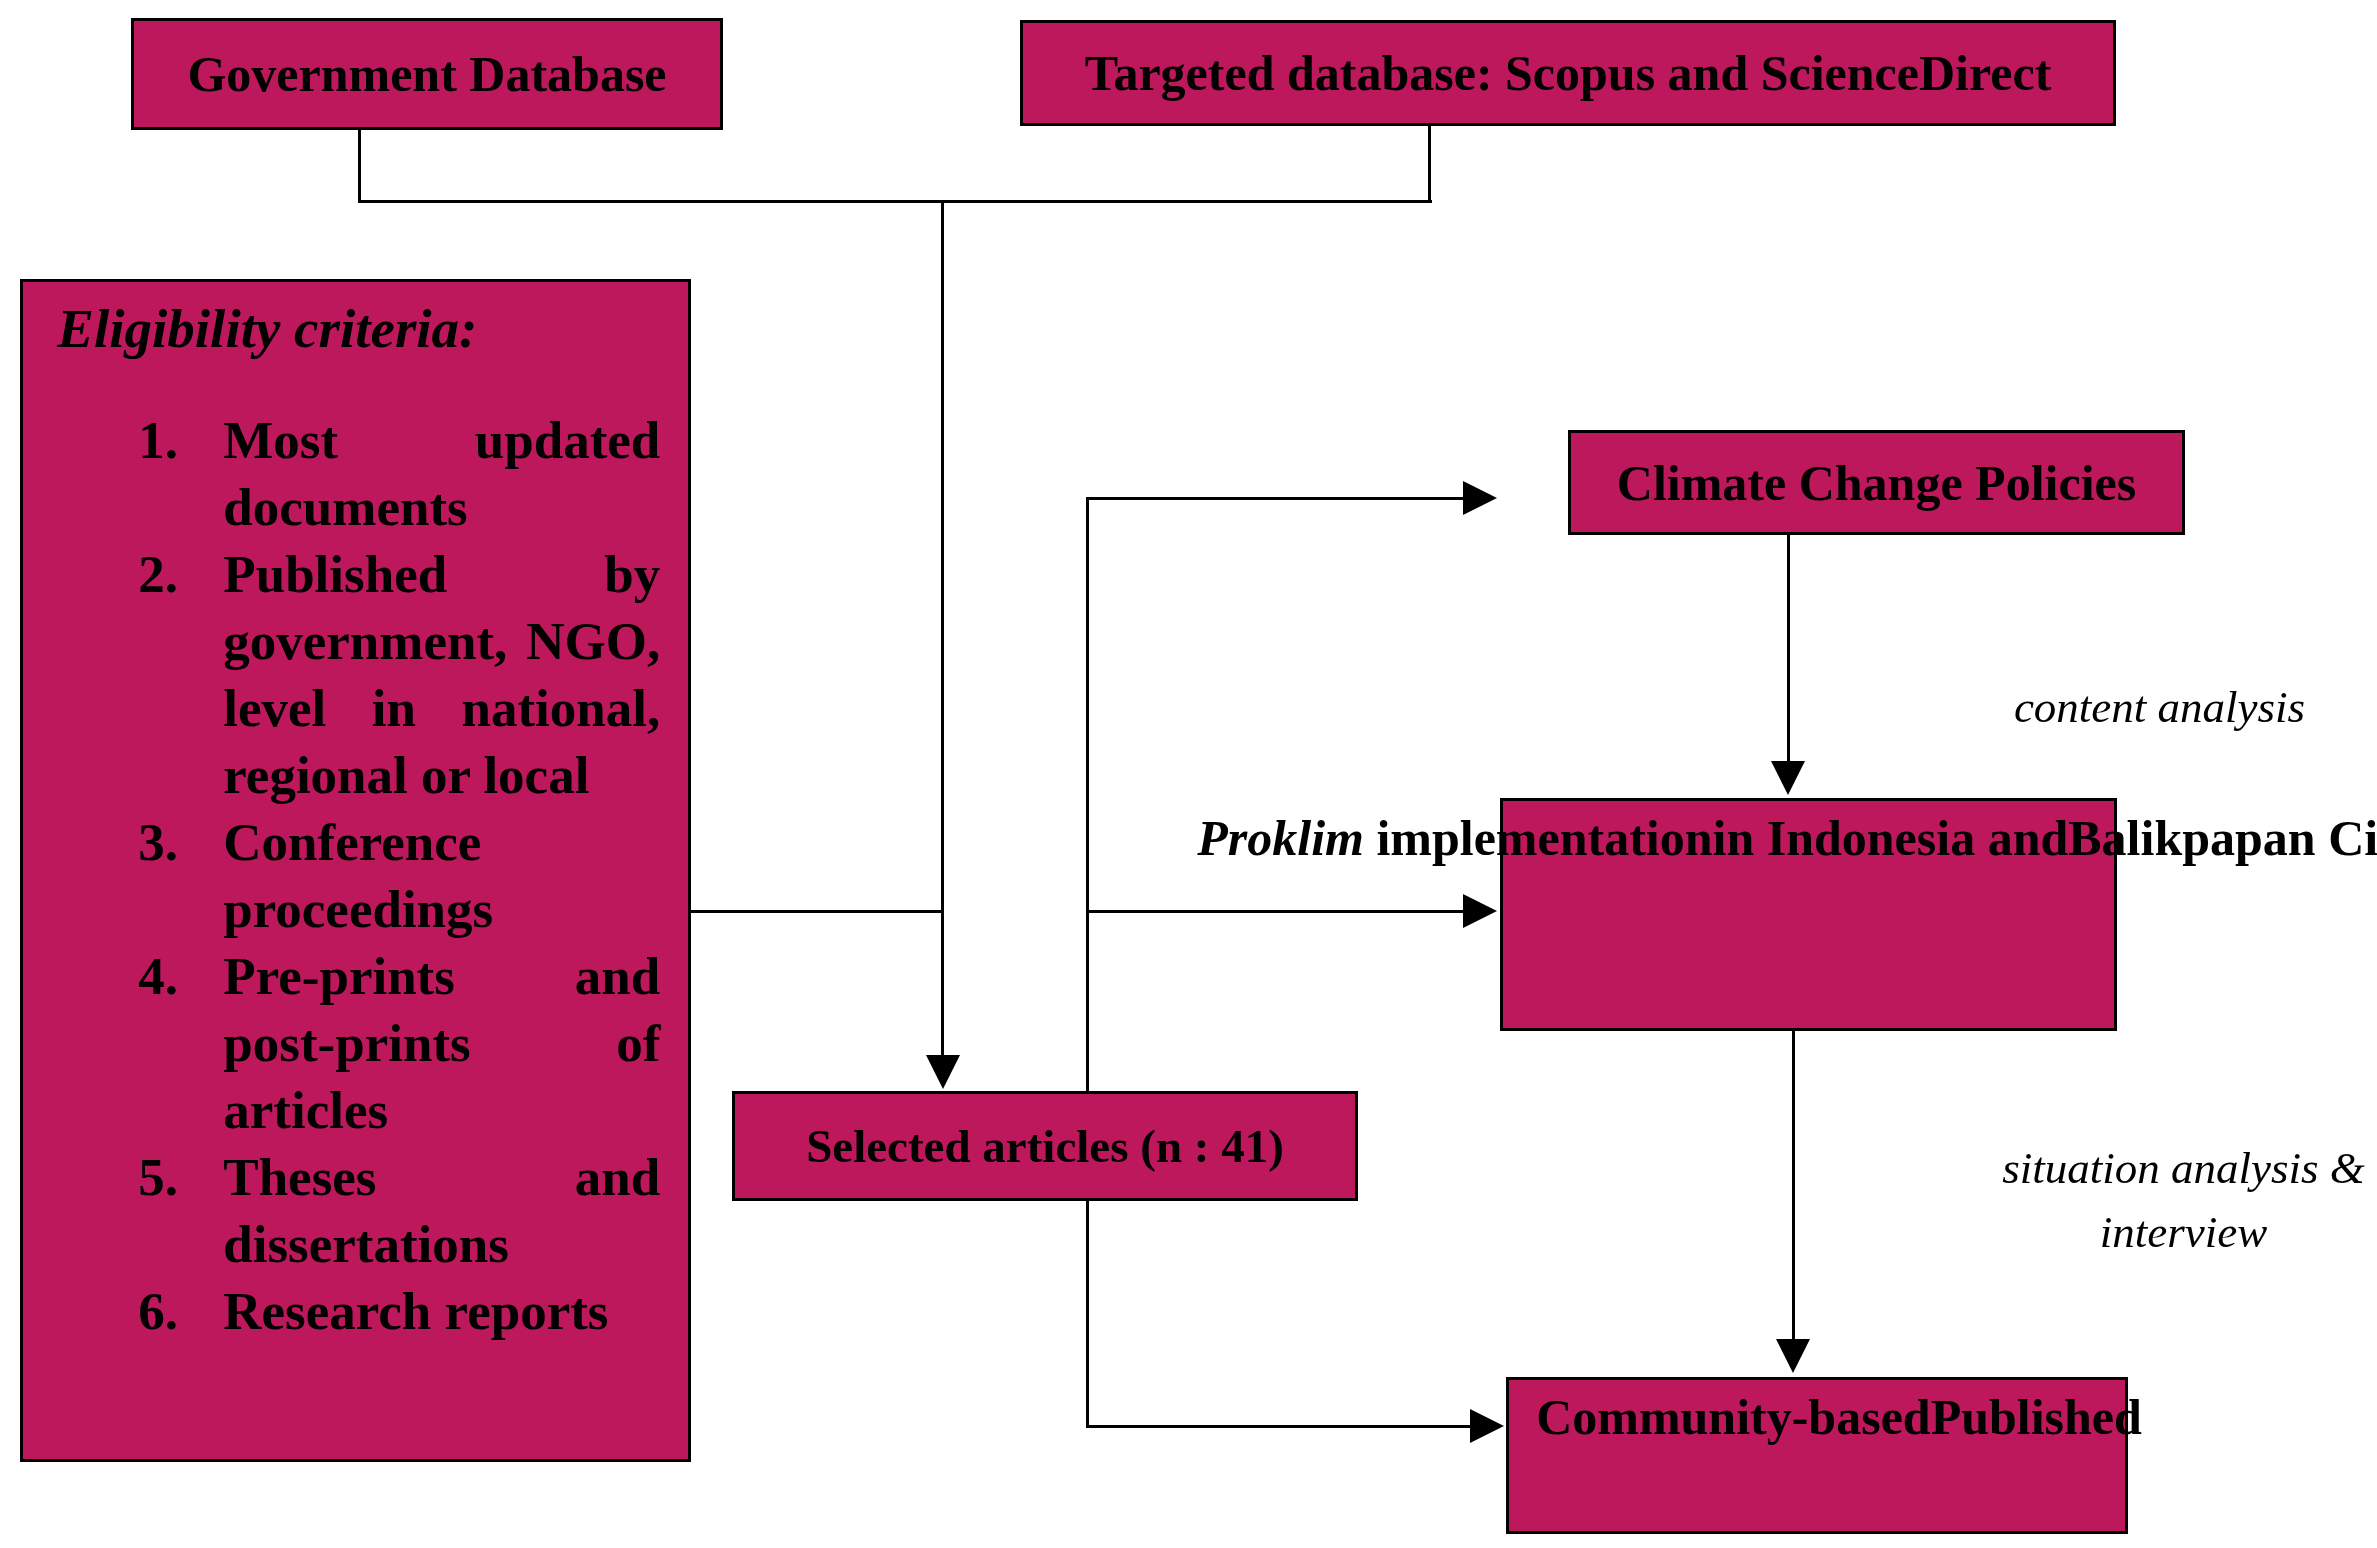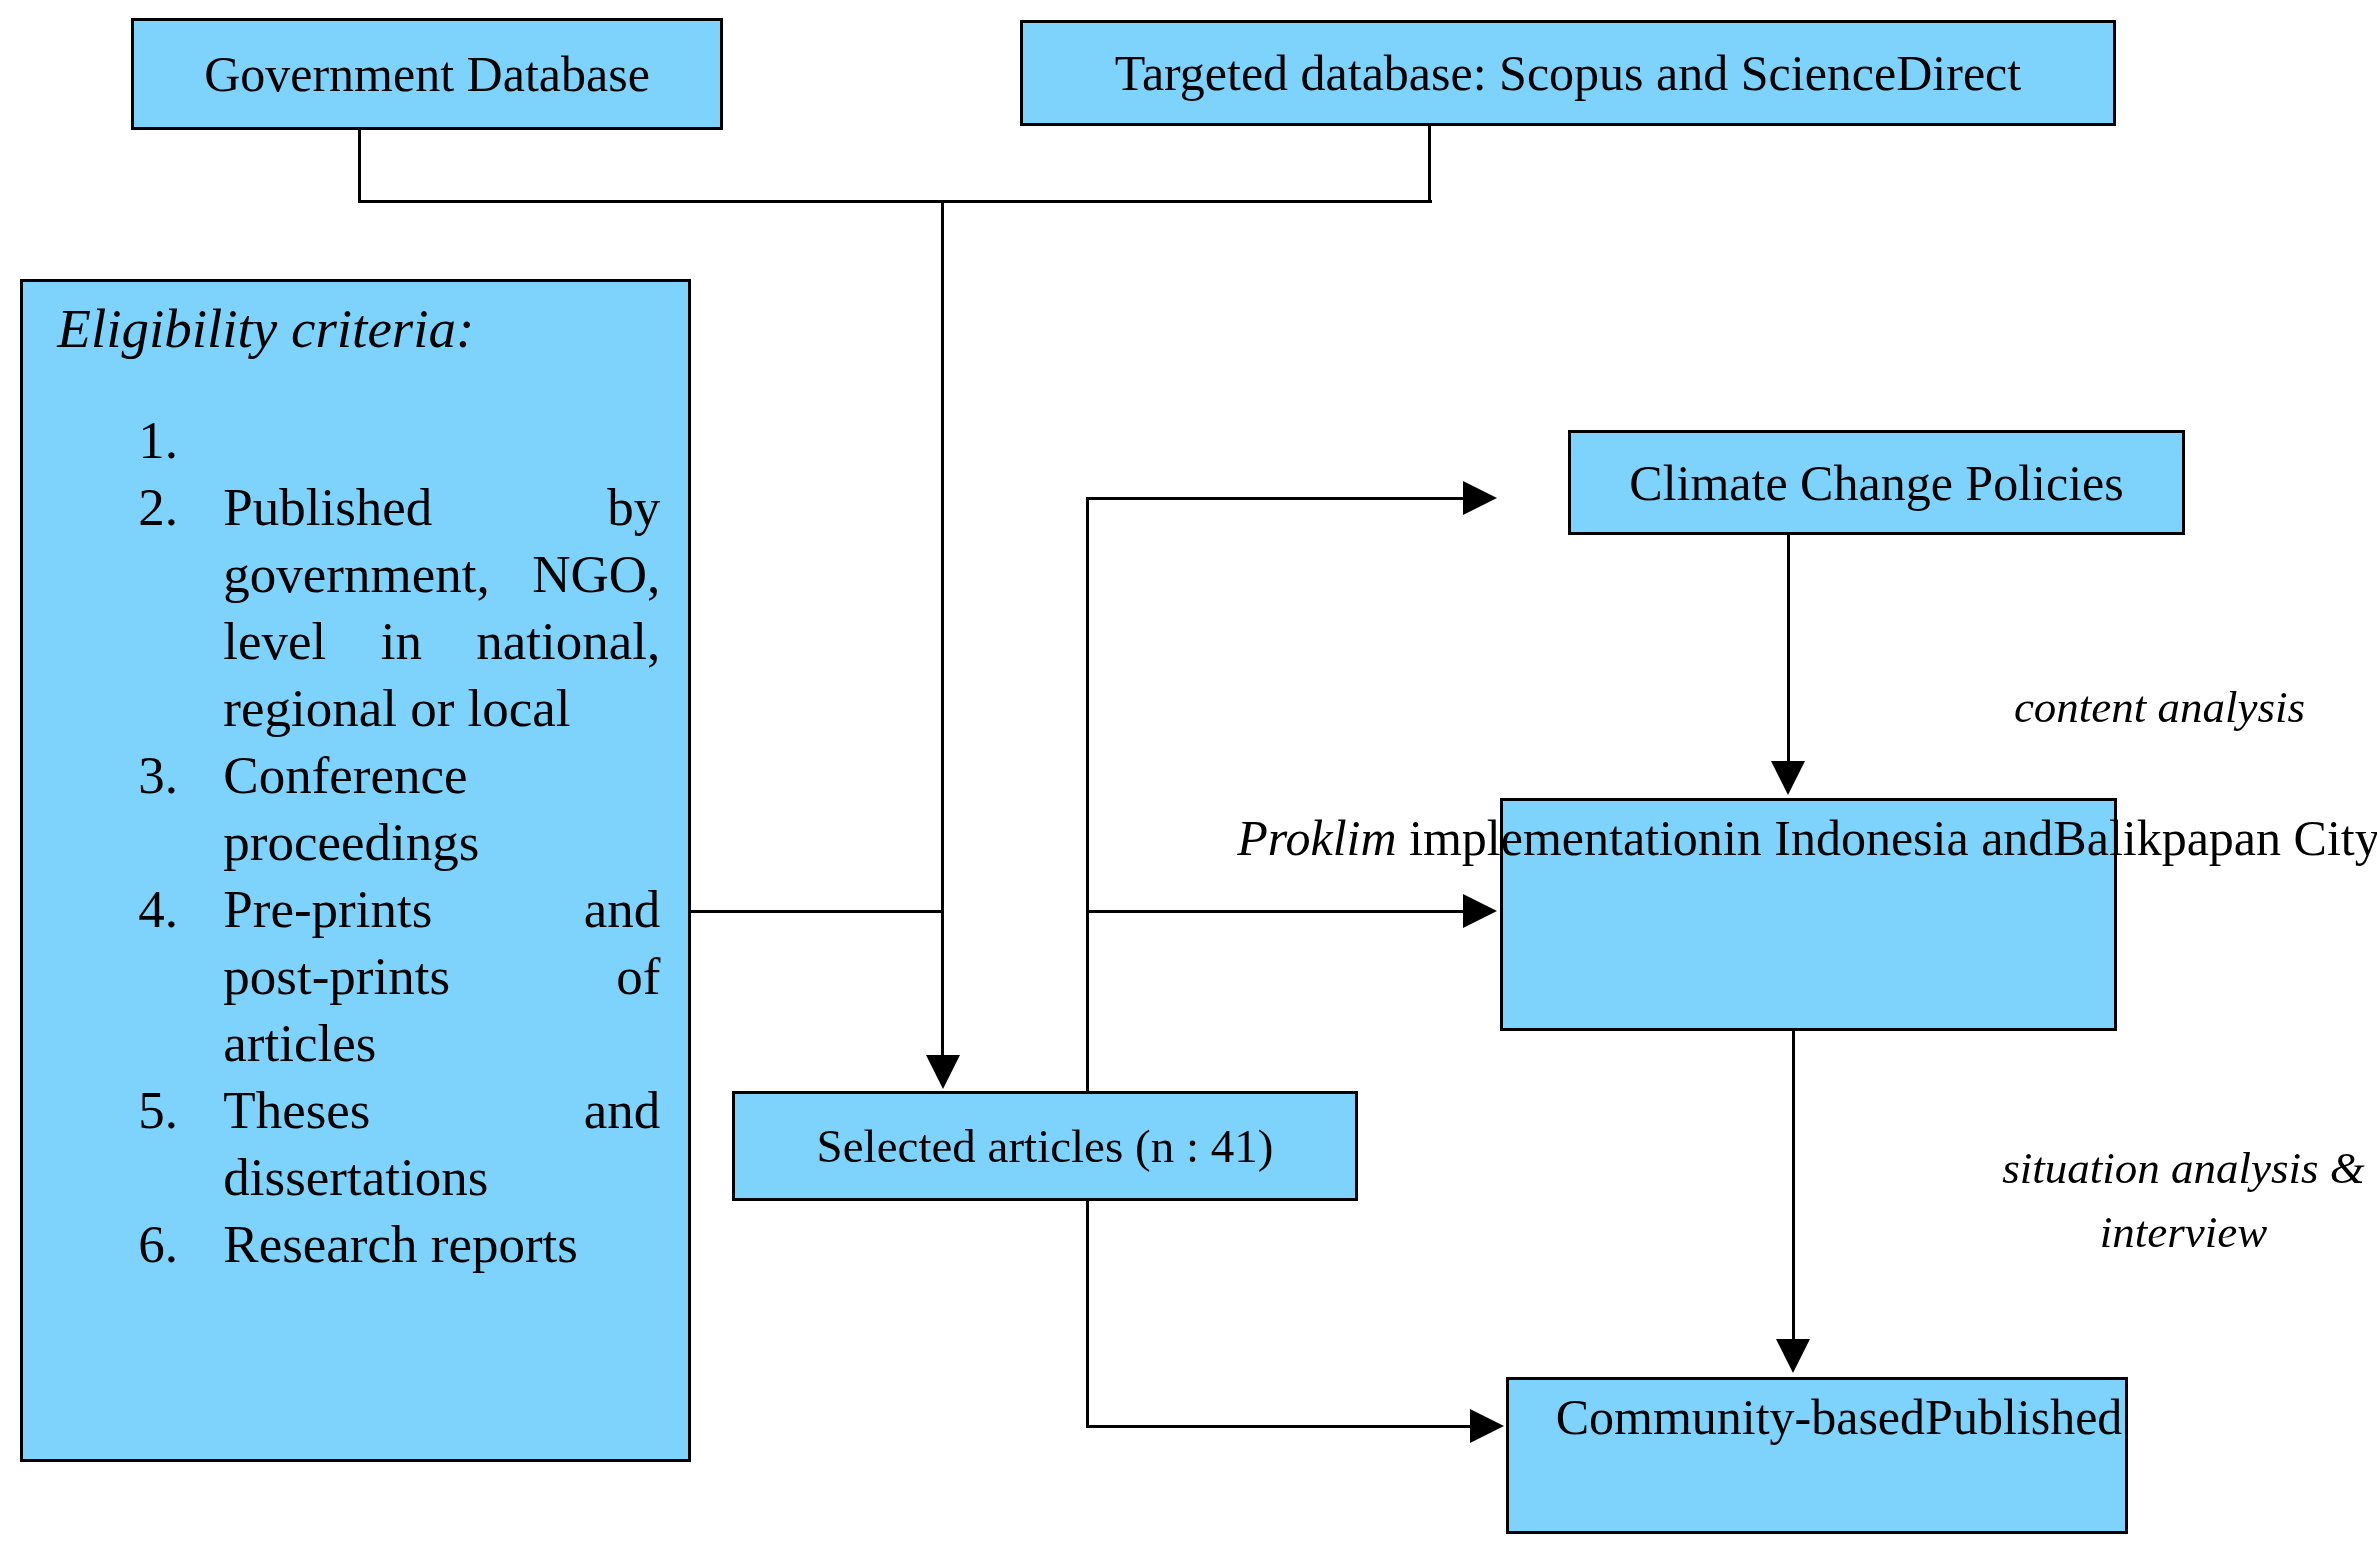--- a/index.html
+++ b/index.html
@@ -6,26 +6,27 @@
   #canvas{
     position:relative;
     width:2377px;height:1549px;
     background:#ffffff;
     font-family:"Liberation Serif", serif;
     color:#000000;
   }
   .box{
     position:absolute;
     border:3.9px solid #000000;
-    background:#7dd3fc;
+    background:#be185d;
     box-sizing:border-box;
     display:flex;
     align-items:center;
     justify-content:center;
     text-align:center;
+    font-weight:bold;
   }
   .label{font-size:50px;white-space:nowrap;}
   .label-sm{font-size:47px;white-space:nowrap;}
   .multiline{display:flex;flex-direction:row;align-items:flex-start;justify-content:center;}
   .mline{line-height:75px;font-size:50px;white-space:nowrap;}
   .vline,.hline{position:absolute;background:#000000;}
   .arr-down{position:absolute;width:0;height:0;
     border-left:17px solid transparent;border-right:17px solid transparent;
     border-top:34px solid #000000;}
   .arr-right{position:absolute;width:0;height:0;
@@ -76,20 +77,27 @@
   <div class="hline" style="left:358px;top:200px;width:1074px;height:3.1px;"></div>
 
   <div class="vline" style="left:941px;top:200px;width:3.1px;height:857px;"></div>
   <div class="arr-down" style="left:926px;top:1055px;"></div>
 
   <div class="box" id="eligibility-box" style="left:20.3px;top:279px;width:671px;height:1183px;">
     <div class="elig-heading">Eligibility criteria:</div>
     <div class="elig-list">
         <div class="elig-item">
           <div class="elig-num">1.</div>
+          <div class="elig-lines">
+            <div class="elig-line spread">
+              <span>Most</span>
+              <span>updated</span>
+            </div>
+            <div class="elig-line">documents</div>
+          </div>
         </div>
         <div class="elig-item">
           <div class="elig-num">2.</div>
           <div class="elig-lines">
             <div class="elig-line spread">
               <span>Published</span>
               <span>by</span>
             </div>
             <div class="elig-line spread">
               <span>government,</span>

